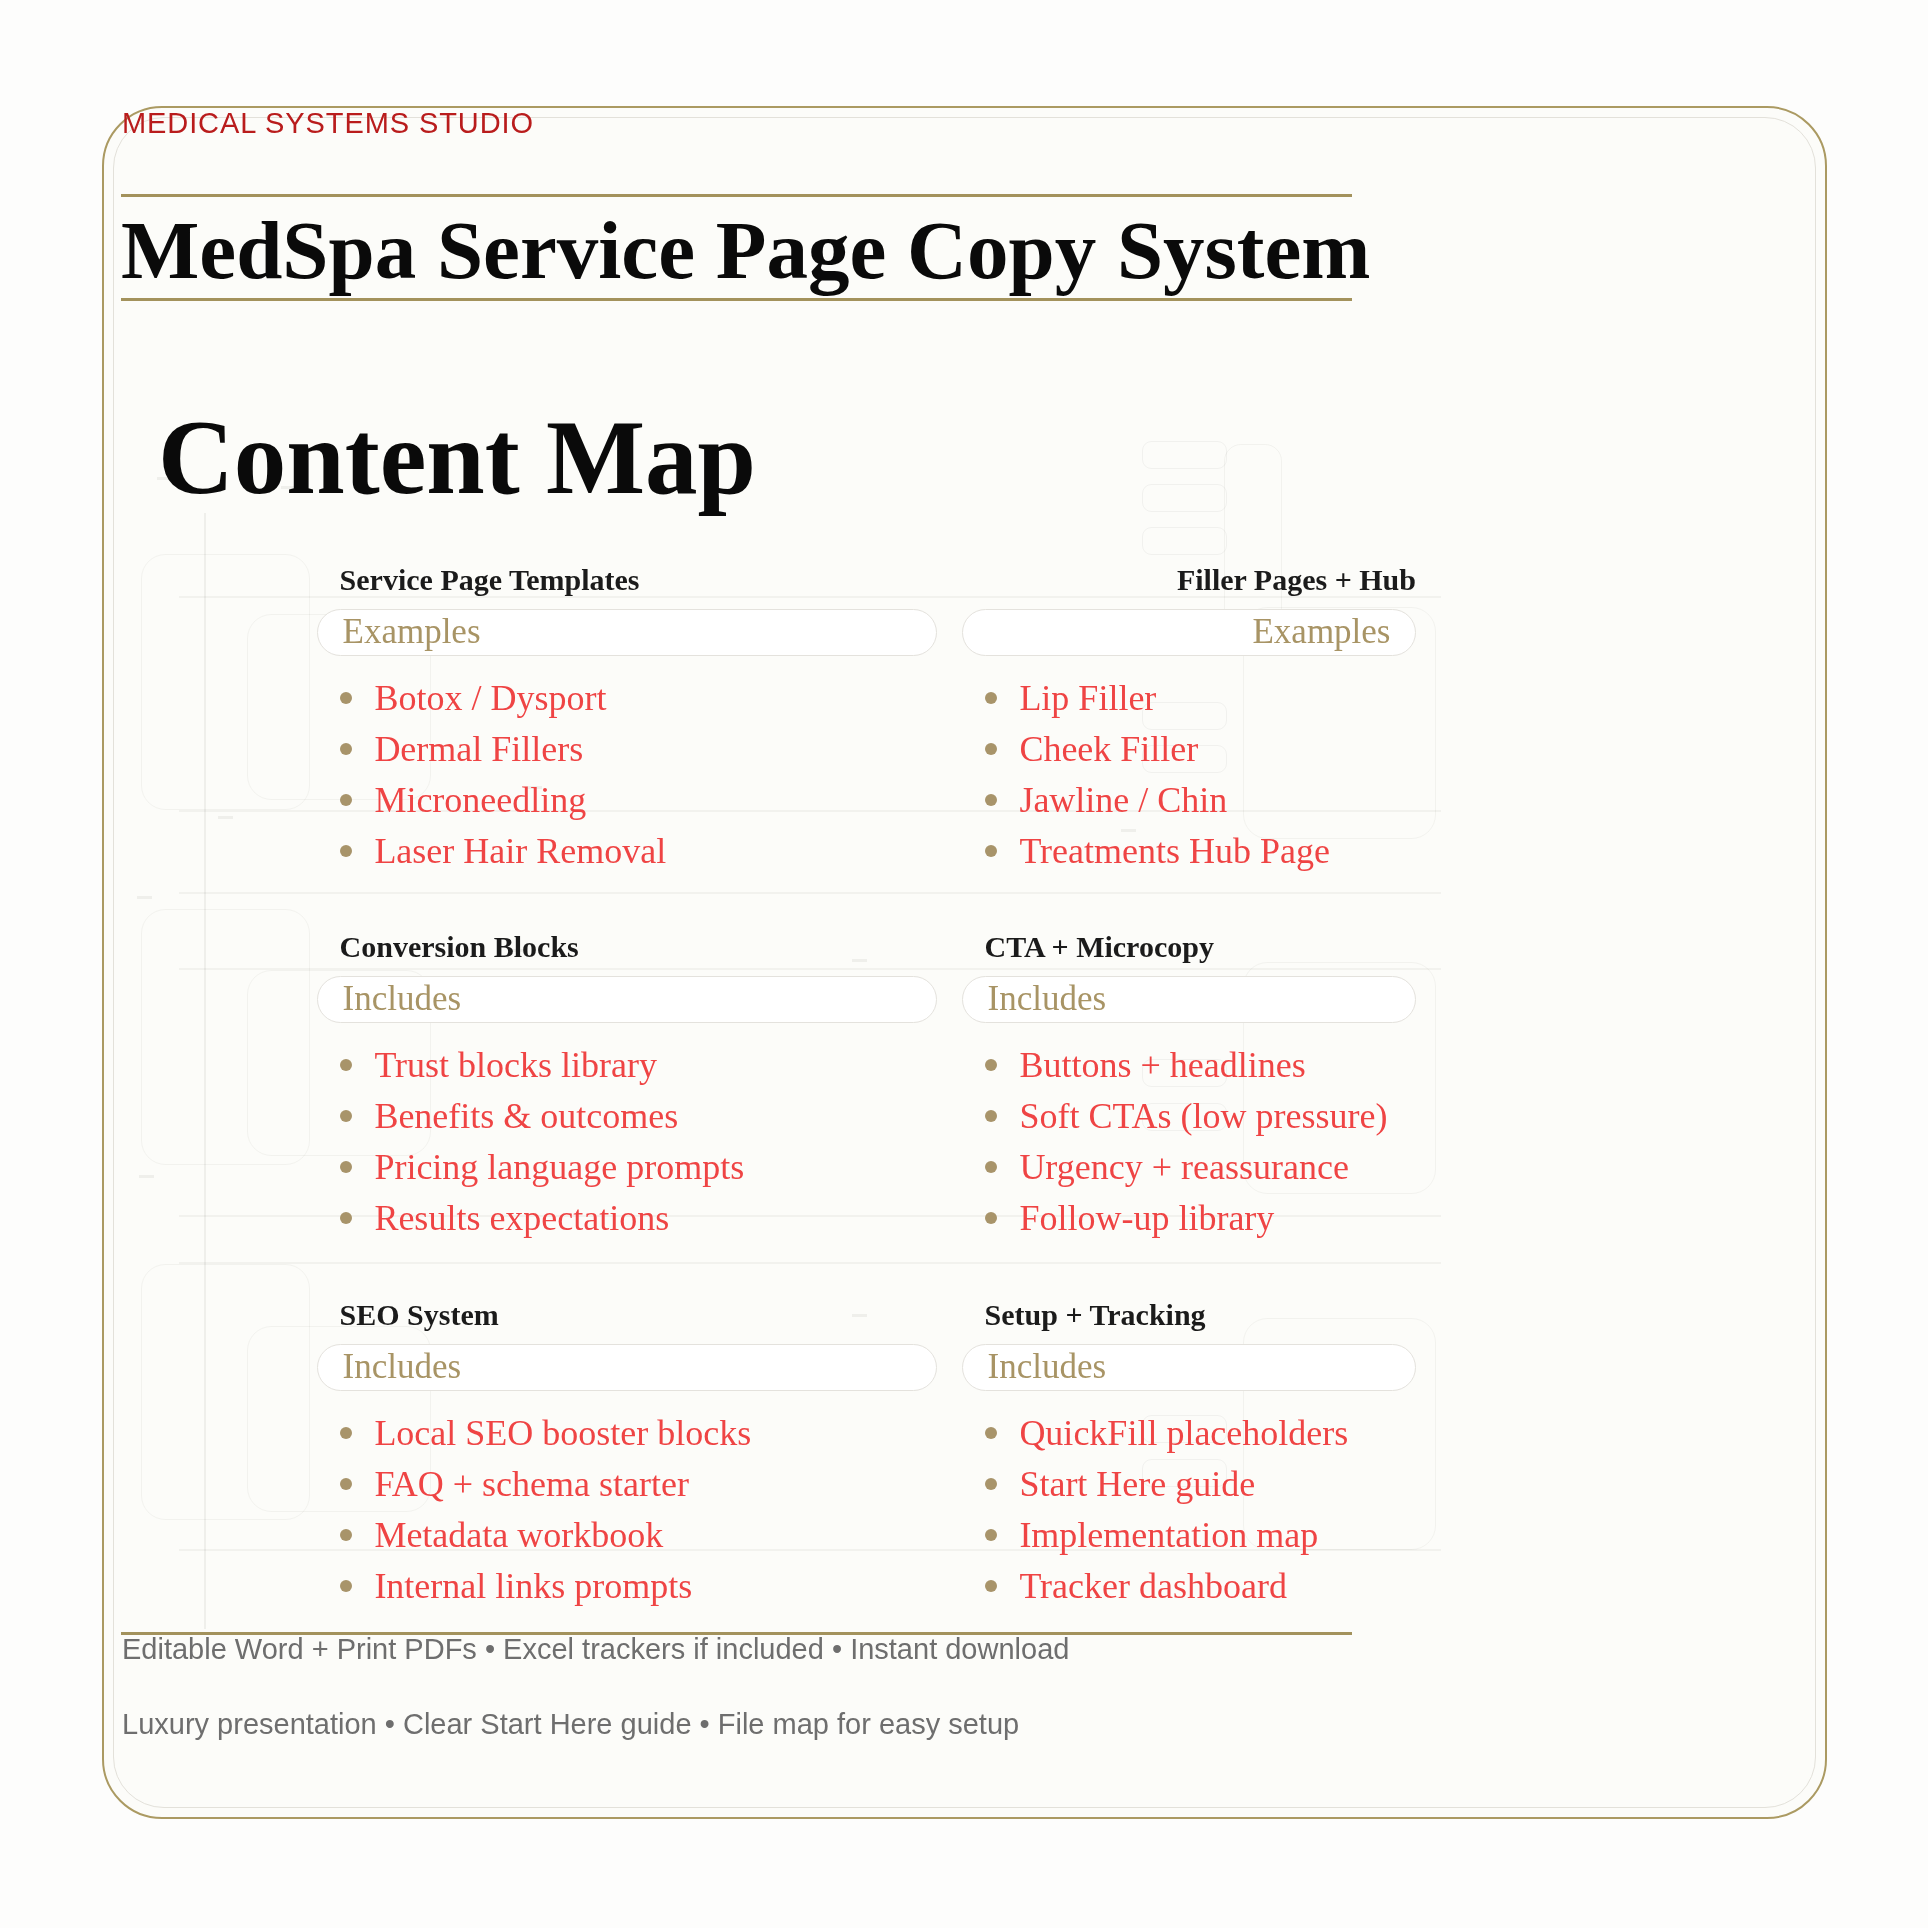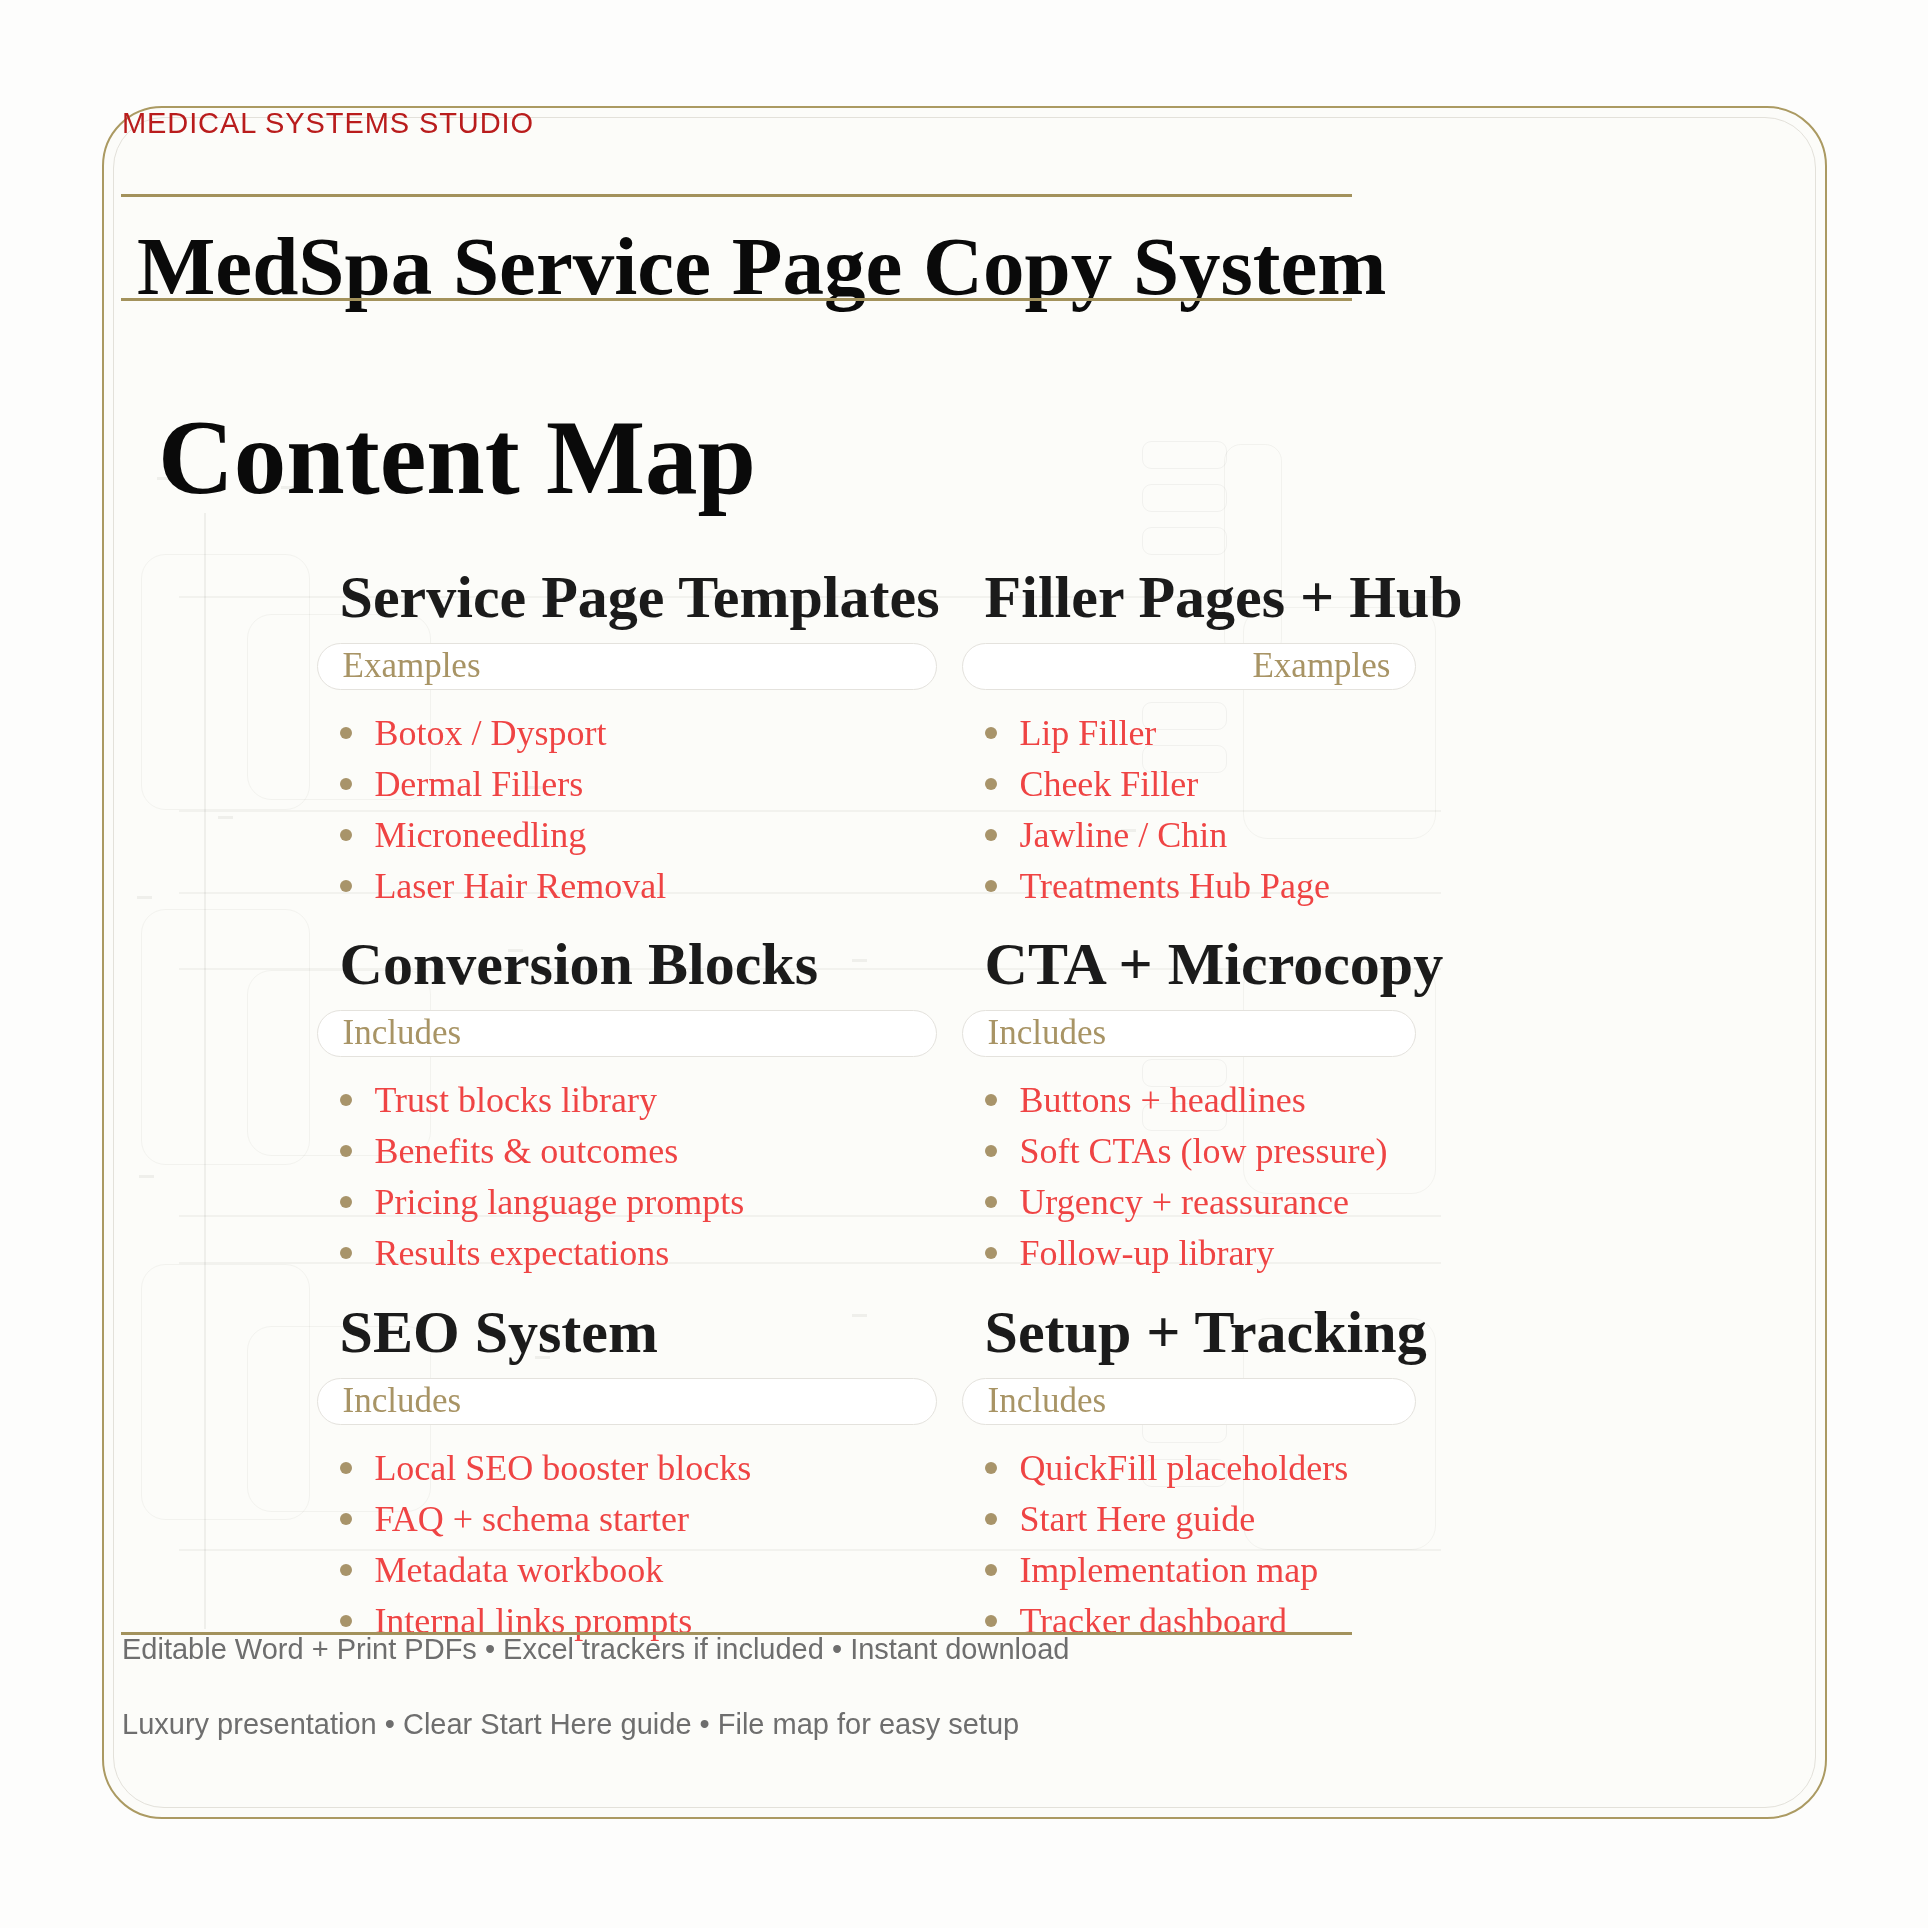--- a/index.html
+++ b/index.html
@@ -39,21 +39,21 @@
     text-align:center;font-size:83px;font-weight:bold;color:#0a0a0a;
     line-height:1;white-space:nowrap;
   }
   .page-heading{
     position:absolute;left:158px;top:403px;
     font-size:105px;font-weight:bold;color:#0a0a0a;line-height:1.05;
   }
   
   .card{position:absolute;box-sizing:border-box;}
   .card h2{
-    margin:0;padding-left:22.6px;font-size:60px;line-height:1.15;
+    margin:0;padding-left:22.6px;font-size:30px;line-height:1.15;
     font-weight:bold;color:#1b1b1b;white-space:nowrap;
   }
   .pill{
     margin-top:11.3px;height:47px;line-height:40px;box-sizing:border-box;
     border:1.9px solid #e4e2dd;border-radius:23.5px;background:#ffffff;
     padding:1.9px 24.5px;font-size:35px;color:#a89465;
   }
   .card ul{list-style:none;margin:17px 0 0 0;padding:0 0 0 22.6px;}
   .card li{
     display:flex;align-items:center;gap:22.6px;height:51px;
@@ -121,21 +121,21 @@
     <div class="ghost gtick" style="left:508px;top:949px;"></div>
     <div class="ghost gtick" style="left:852px;top:959px;"></div>
     <div class="ghost gtick" style="left:535px;top:1356px;"></div>
     <div class="ghost gtick" style="left:139px;top:1175px;"></div>
     <div class="ghost gtick" style="left:1121px;top:829px;"></div>
     <div class="ghost gtick" style="left:852px;top:1314px;"></div>
   </div>
 
   <div class="brand">MEDICAL SYSTEMS STUDIO</div>
   <div class="rule rule-top"></div>
-  <h1 class="doc-title" style="margin:16px;">MedSpa Service Page Copy System</h1>
+  <h1 class="doc-title" style="margin:0;">MedSpa Service Page Copy System</h1>
   <div class="rule rule-title"></div>
 
   <div class="page-heading">Content Map</div>
 
   <section class="card" style="left:317px;top:563px;width:620px;">
     <h2>Service Page Templates</h2>
     <div class="pill">Examples</div>
     <ul>
       <li>
           <span class="bullet"></span>

